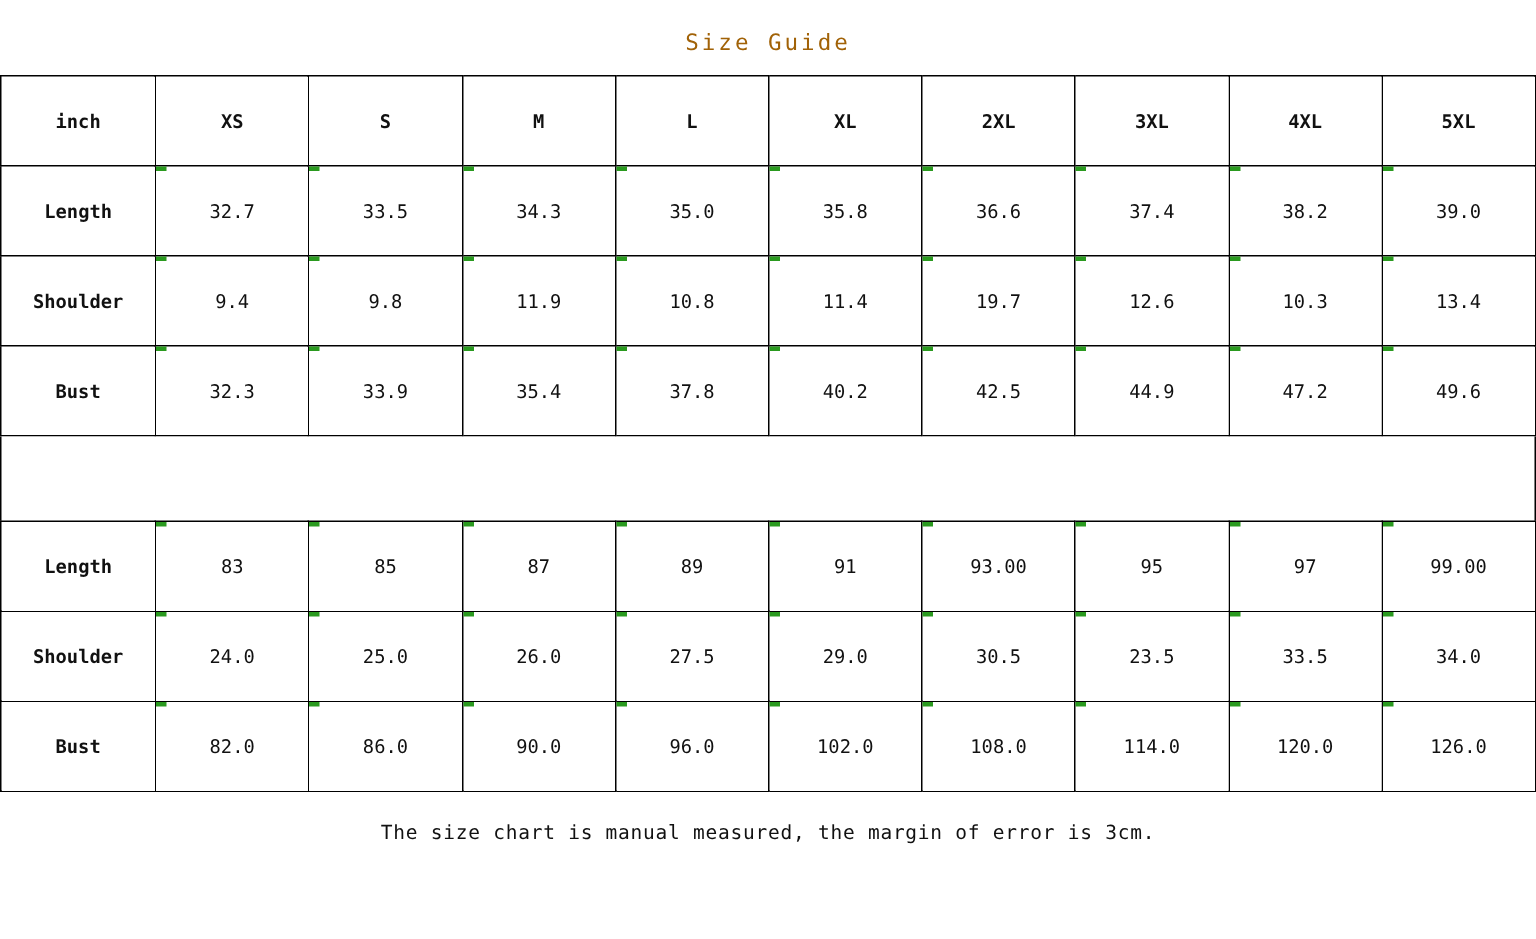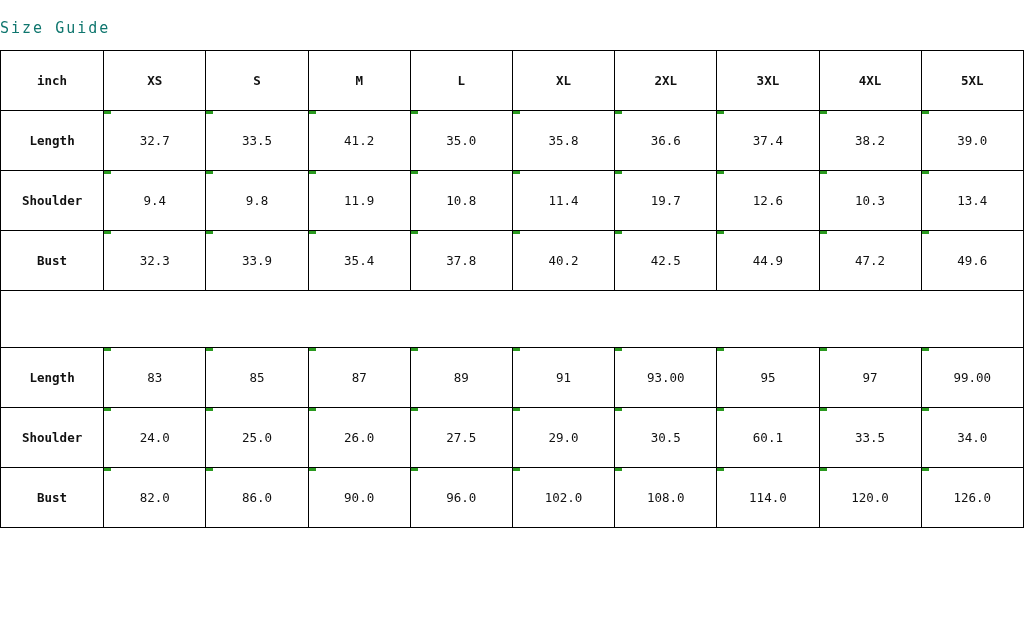--- a/index.html
+++ b/index.html
@@ -15,24 +15,24 @@
     overflow: hidden;
   }
   .page {
     position: relative;
     width: 1024px;
     height: 626px;
     background: #ffffff;
     box-sizing: border-box;
   }
   .title {
-    text-align: left;
+    text-align: center;
     font-size: 15px;
     letter-spacing: 2px;
-    color: #0f766e;
+    color: #a16207;
     padding-top: 19px;
     padding-bottom: 13px;
     font-family: "DejaVu Sans Mono", "Liberation Mono", monospace;
   }
   table.size-table {
     border-collapse: collapse;
     width: 1024px;
     table-layout: fixed;
   }
   table.size-table td {
@@ -116,21 +116,21 @@
         <td class="hdr">XL</td>
         <td class="hdr">2XL</td>
         <td class="hdr">3XL</td>
         <td class="hdr">4XL</td>
         <td class="hdr">5XL</td>
       </tr>
       <tr>
         <td class="rowlabel">Length</td>
         <td class="tick">32.7</td>
         <td class="tick">33.5</td>
-        <td class="tick">41.2</td>
+        <td class="tick">34.3</td>
         <td class="tick">35.0</td>
         <td class="tick">35.8</td>
         <td class="tick">36.6</td>
         <td class="tick">37.4</td>
         <td class="tick">38.2</td>
         <td class="tick">39.0</td>
       </tr>
       <tr>
         <td class="rowlabel">Shoulder</td>
         <td class="tick">9.4</td>
@@ -187,33 +187,34 @@
         <td class="tick">99.00</td>
       </tr>
       <tr>
         <td class="rowlabel">Shoulder</td>
         <td class="tick">24.0</td>
         <td class="tick">25.0</td>
         <td class="tick">26.0</td>
         <td class="tick">27.5</td>
         <td class="tick">29.0</td>
         <td class="tick">30.5</td>
-        <td class="tick">60.1</td>
+        <td class="tick">23.5</td>
         <td class="tick">33.5</td>
         <td class="tick">34.0</td>
       </tr>
       <tr>
         <td class="rowlabel">Bust</td>
         <td class="tick">82.0</td>
         <td class="tick">86.0</td>
         <td class="tick">90.0</td>
         <td class="tick">96.0</td>
         <td class="tick">102.0</td>
         <td class="tick">108.0</td>
         <td class="tick">114.0</td>
         <td class="tick">120.0</td>
         <td class="tick">126.0</td>
       </tr>
     </tbody>
   </table>
 
+  <div class="footer">The size chart is manual measured, the margin of error is 3cm.</div>
 
 </div>
 
 </body></html>

